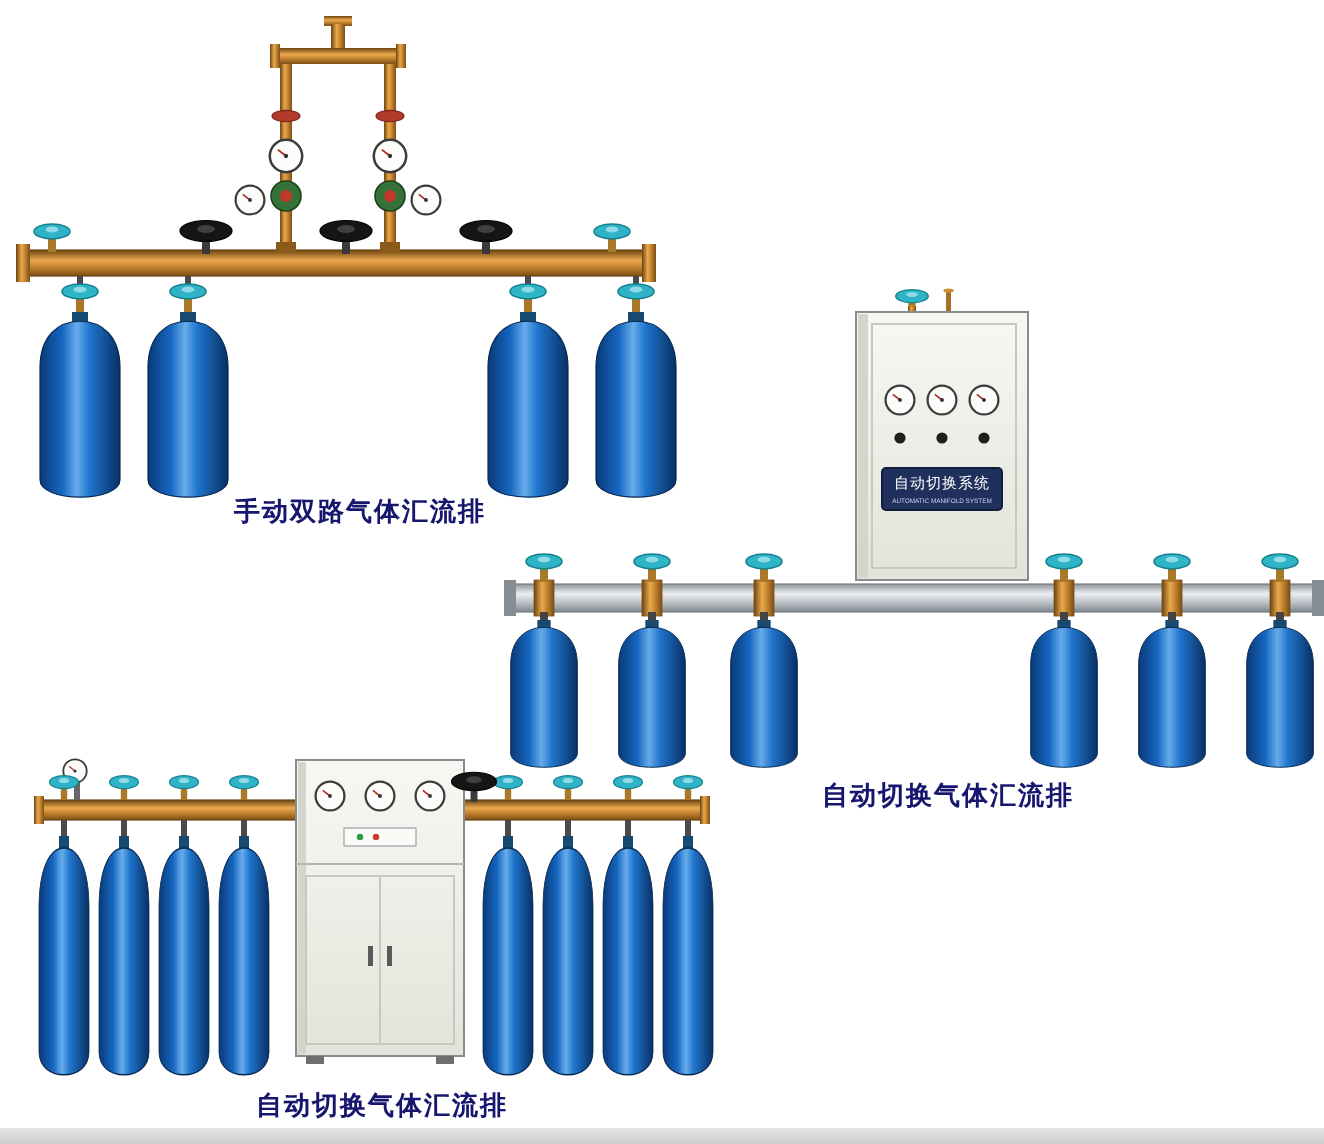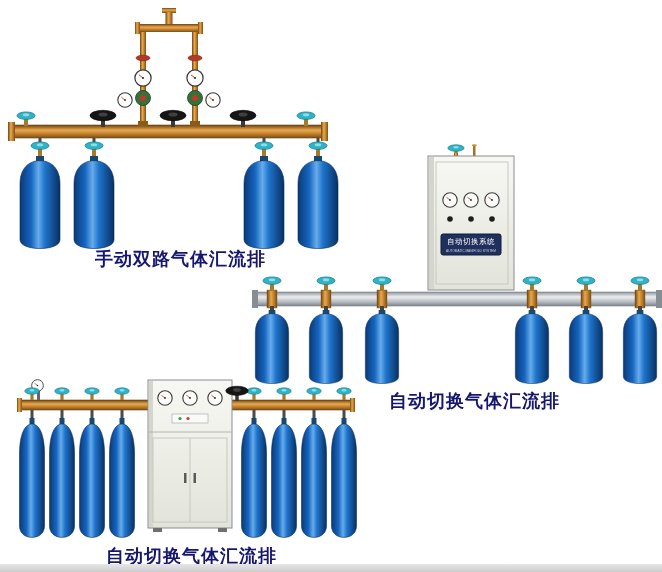--- a/index.html
+++ b/index.html
@@ -2,21 +2,21 @@
 <html><head>
 <meta charset="utf-8">
 <style>
   html,body{margin:0;padding:0;background:#fff;}
   .stage{
     position:relative;width:662px;height:572px;background:#ffffff;
     overflow:hidden;font-family:"Liberation Sans",sans-serif;
   }
   .abs{position:absolute;}
   .caption{
-    position:absolute;font-weight:bold;font-size:18px;letter-spacing:1px;
+    position:absolute;font-weight:bold;font-size:13px;letter-spacing:1px;
     color:#16166e;text-align:center;white-space:nowrap;width:170px;
   }
   .bottom-strip{
     position:absolute;left:0;top:564px;width:662px;height:8px;
     background:linear-gradient(#e6e6e6,#cdcdcd);
   }
   svg{display:block;}
 </style>
 </head>
 <body>

